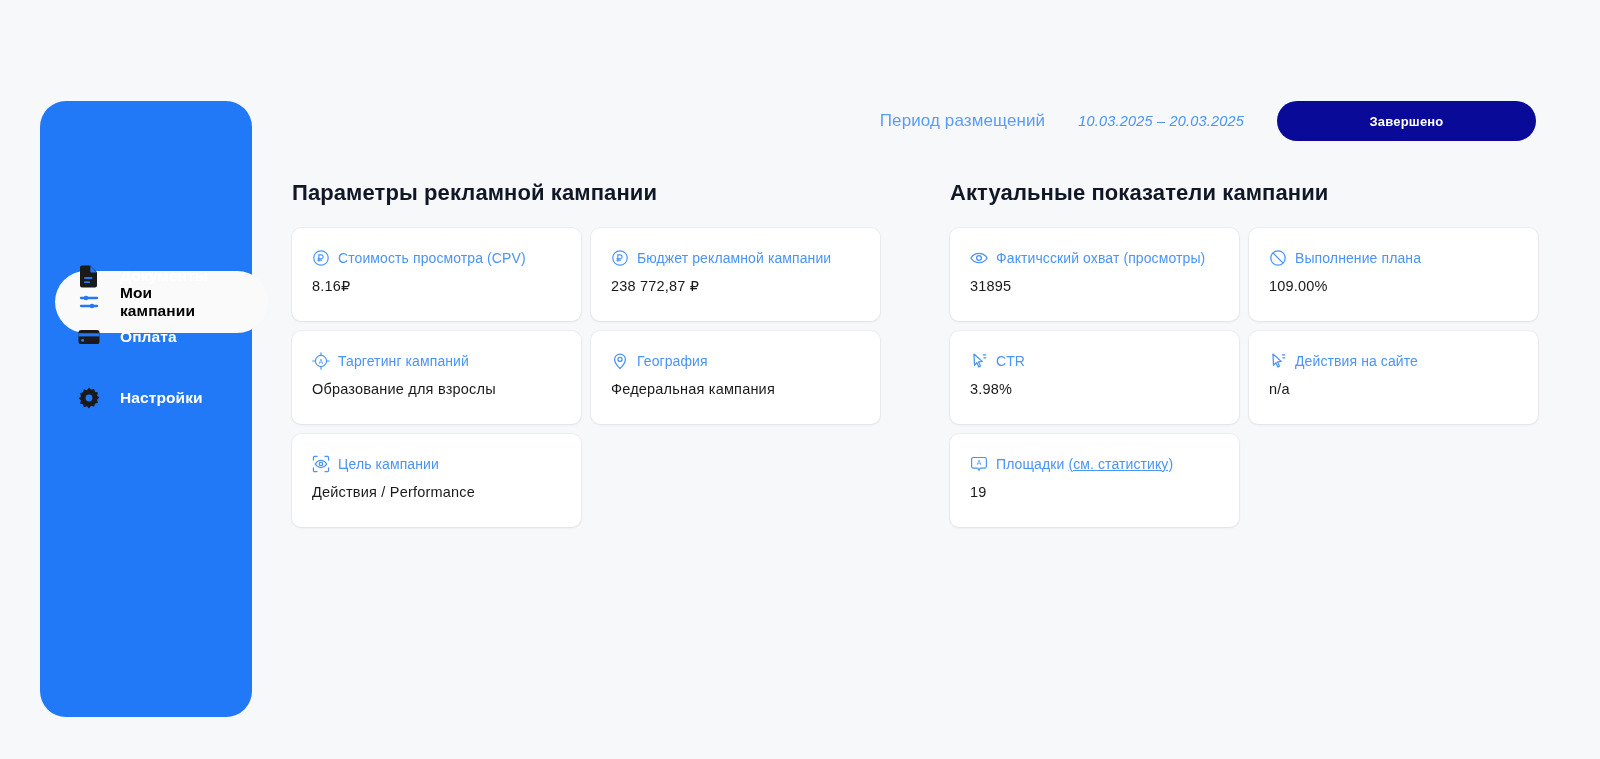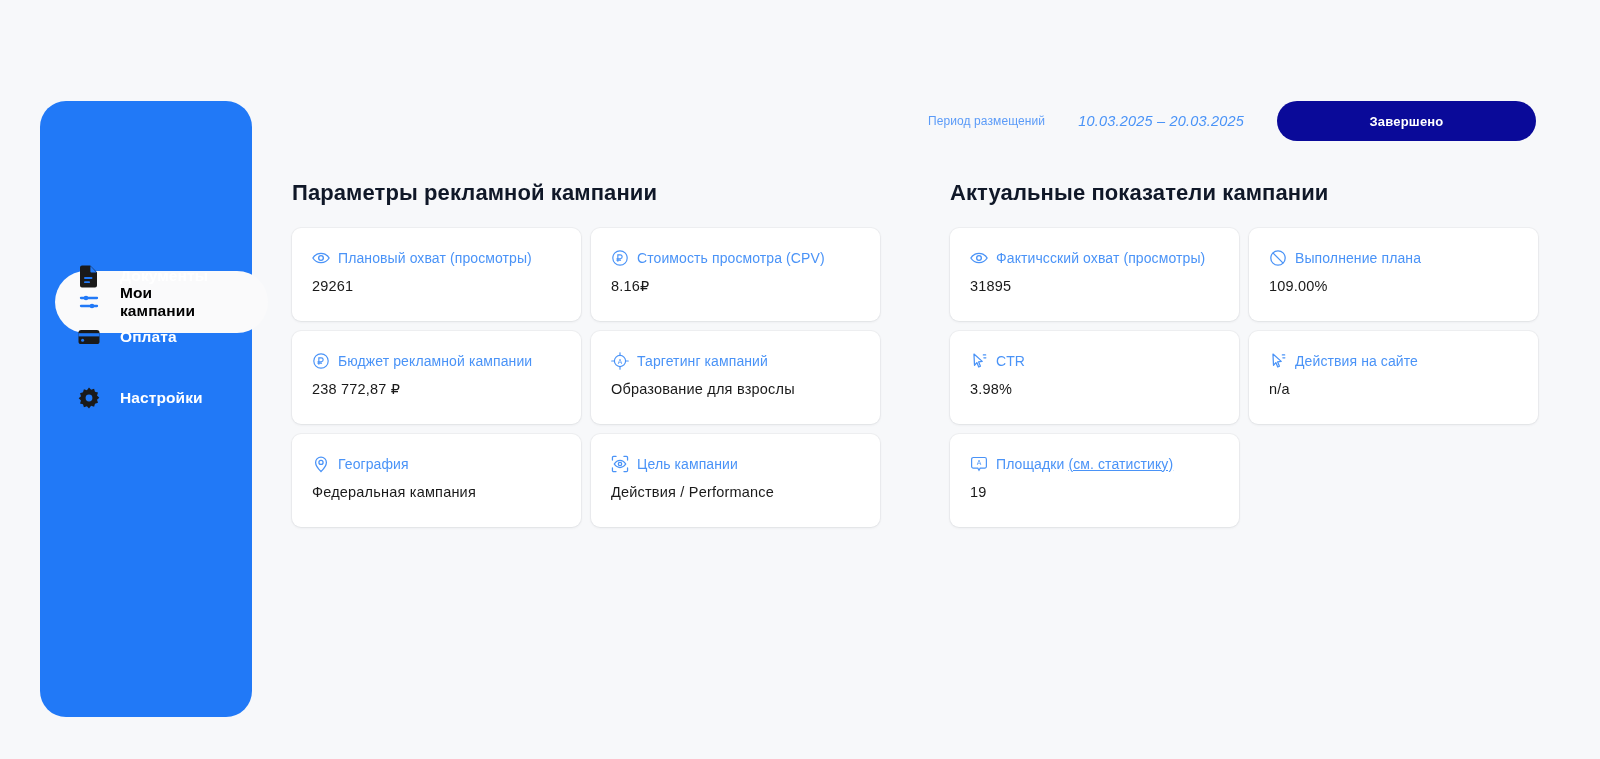--- a/index.html
+++ b/index.html
@@ -88,21 +88,21 @@
   #header-bar {
     position: absolute;
     right: 64px;
     top: 101px;
     height: 40px;
     display: flex;
     align-items: center;
     gap: 33px;
   }
   #period-label {
-    font-size: 12px;
+    font-size: 17px;
     color: #5B9BF8;
     letter-spacing: 0.1px;
   }
   #period-value {
     font-size: 14.5px;
     color: #4A93F7;
     letter-spacing: 0.2px;
     font-style: italic;
   }
   #status-button {
@@ -254,32 +254,20 @@
   <button id="status-button">Завершено</button>
 </div>
 
 <main id="content">
 
   <section class="panel">
     <h2 class="panel-title">Параметры рекламной кампании</h2>
 
     <div class="card-grid">
 
-      <div class="card">
-        <div class="card-head">
-          <span class="card-icon">
-            <svg width="18" height="18" viewBox="0 0 20 20" fill="none" stroke="currentColor" stroke-width="1.5">
-              <path d="M1 10s3.2-5.2 9-5.2S19 10 19 10s-3.2 5.2-9 5.2S1 10 1 10z"></path>
-              <circle cx="10" cy="10" r="2.6"></circle>
-            </svg>
-          </span>
-          <span class="card-label">Плановый охват (просмотры)</span>
-        </div>
-        <div class="card-value">29261</div>
-      </div>
 
       <div class="card">
         <div class="card-head">
           <span class="card-icon">
             <svg width="18" height="18" viewBox="0 0 20 20" fill="none" stroke="currentColor" stroke-width="1.3">
               <circle cx="10" cy="10" r="8"></circle>
               <path d="M7.6 13.6V6.6h2.7a2.1 2.1 0 0 1 0 4.2H6.6M6.6 12.4h4" stroke-linecap="round"></path>
             </svg>
           </span>
           <span class="card-label">Стоимость просмотра (CPV)</span>

